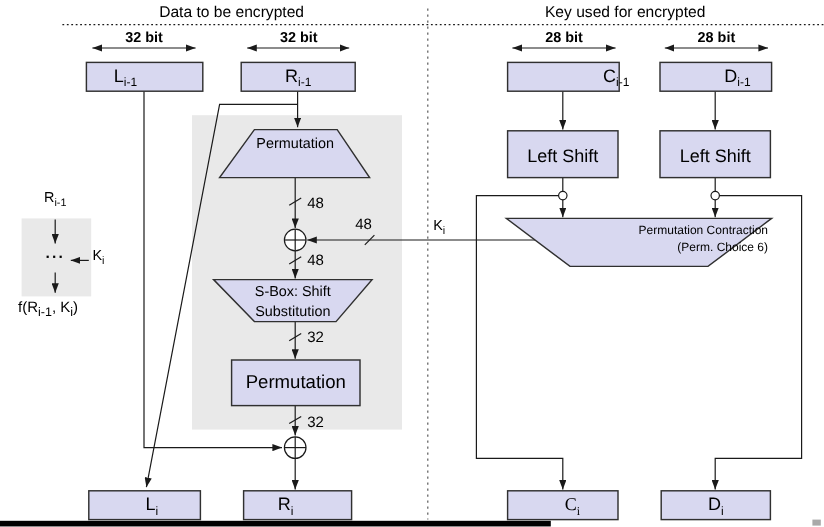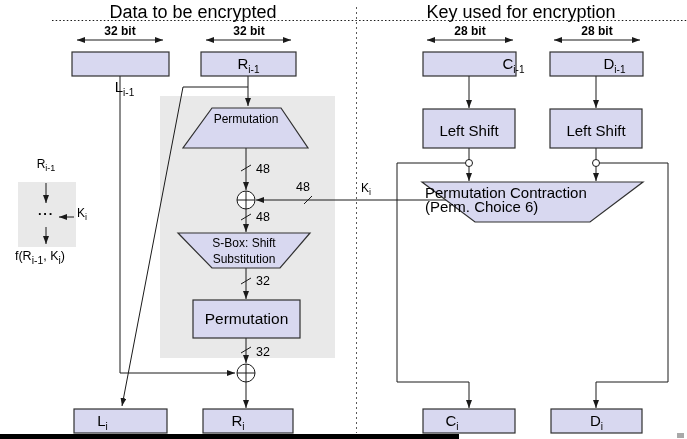--- a/index.html
+++ b/index.html
@@ -3,29 +3,29 @@
 <meta charset="utf-8">
 <style>
   html,body{margin:0;padding:0;background:#fff;}
   #stage{
     position:relative;width:687px;height:439px;background:#ffffff;
     font-family:"Liberation Sans", sans-serif;color:#000;overflow:hidden;
   }
   #stage svg{position:absolute;left:0;top:0;}
   .t{position:absolute;white-space:nowrap;}
   .ctr{text-align:center;}
-  .hdr{font-size:18px;}
+  .hdr{font-size:13px;}
   .bit{font-size:12px;font-weight:bold;}
   .reg{font-size:15px;line-height:24px;text-align:center;}
   .reg sub{font-size:10px;}
   .blk2{font-size:12px;line-height:16px;text-align:center;}
   .blk2 div{white-space:nowrap;}
   .permbox{font-size:15.5px;line-height:38px;text-align:center;}
   .lshift{font-size:15px;line-height:24px;text-align:center;}
-  .pc{font-size:15px;line-height:14px;text-align:left;}
+  .pc{font-size:10px;line-height:14px;text-align:right;}
   .wl{font-size:12.5px;}
   .wl sub,.lg sub{font-size:9px;}
   .lg{font-size:12px;}
   .dots{font-size:13px;font-weight:bold;letter-spacing:1px;text-align:center;}
   .flabel{font-size:12.5px;text-align:center;}
 
   .blockbox{fill:var(--box-fill,#d8d8f0);stroke:var(--box-border,#303030);stroke-width:1.2;}
   .wire{fill:none;stroke:var(--line,#1a1a1a);stroke-width:1;}
   .tick{stroke:var(--line,#1a1a1a);stroke-width:1;}
   .dotted{stroke:var(--line,#1a1a1a);stroke-width:1;stroke-dasharray:1.5 2.2;}
@@ -114,28 +114,28 @@
     </g>
 
     <circle class="node" cx="469" cy="163" r="3.5"></circle>
     <circle class="node" cx="596" cy="163" r="3.5"></circle>
 
     <rect x="0" y="434" width="459" height="5" fill="#000000"></rect>
     <rect x="677" y="433" width="7" height="5" fill="#a9a9a9"></rect>
   </svg>
 
   <div class="t hdr ctr" style="left:93px;top:2px;width:200px;">Data to be encrypted</div>
-  <div class="t hdr ctr" style="left:421px;top:2px;width:200px;">Key used for encryption</div>
+  <div class="t hdr ctr" style="left:421px;top:2px;width:200px;">Key used for encrypted</div>
 
   <div class="t bit ctr" style="left:80px;top:24px;width:80px;">32 bit</div>
   <div class="t bit ctr" style="left:209px;top:24px;width:80px;">32 bit</div>
   <div class="t bit ctr" style="left:430px;top:24px;width:80px;">28 bit</div>
   <div class="t bit ctr" style="left:557px;top:24px;width:80px;">28 bit</div>
 
-  <div class="t reg" style="left:76px;top:52px;width:97px;margin-top:23px;"><span>L</span><sub>i-1</sub></div>
+  <div class="t reg" style="left:56px;top:52px;width:97px;"><span>L</span><sub>i-1</sub></div>
   <div class="t reg" style="left:201px;top:52px;width:95px;"><span>R</span><sub>i-1</sub></div>
   <div class="t reg" style="left:423px;top:52px;width:93px;padding-left:44px;"><span>C</span><sub>i-1</sub></div>
   <div class="t reg" style="left:560px;top:52px;width:109px;"><span>D</span><sub>i-1</sub></div>
 
   <div class="t blk2" style="left:188px;top:111px;width:116px;">
     <div>Permutation</div>
   </div>
 
   <div class="t wl" style="left:256px;top:162px;">48</div>
   <div class="t wl" style="left:296px;top:180px;">48</div>
@@ -157,18 +157,18 @@
   <div class="t pc" style="left:425px;top:186px;width:215px;">
     <div>Permutation Contraction</div>
     <div>(Perm. Choice 6)</div>
   </div>
 
   <div class="t lg ctr" style="left:24px;top:157px;width:44px;"><span>R</span><sub>i-1</sub></div>
   <div class="t dots" style="left:28px;top:206px;width:36px;">···</div>
   <div class="t lg" style="left:77px;top:206px;"><span>K</span><sub>i</sub></div>
   <div class="t flabel" style="left:0px;top:249px;width:80px;"><span>f(R</span><sub>i-1</sub><span>, K</span><sub>i</sub><span>)</span></div>
 
-  <div class="t reg" style="left:56px;top:409px;width:93px;"><span>L</span><sub>i</sub></div>
+  <div class="t reg" style="left:80px;top:409px;width:93px;"><span>L</span><sub>i</sub></div>
   <div class="t reg" style="left:203px;top:409px;width:70px;"><span>R</span><sub>i</sub></div>
-  <div class="t reg" style="left:398px;top:409px;width:108px;"><span>C</span><sub>i</sub></div>
+  <div class="t reg" style="left:423px;top:409px;width:108px;font-family:Liberation Serif, serif;"><span>C</span><sub>i</sub></div>
   <div class="t reg" style="left:551px;top:409px;width:91px;"><span>D</span><sub>i</sub></div>
 
 </div>
 
 </body></html>

